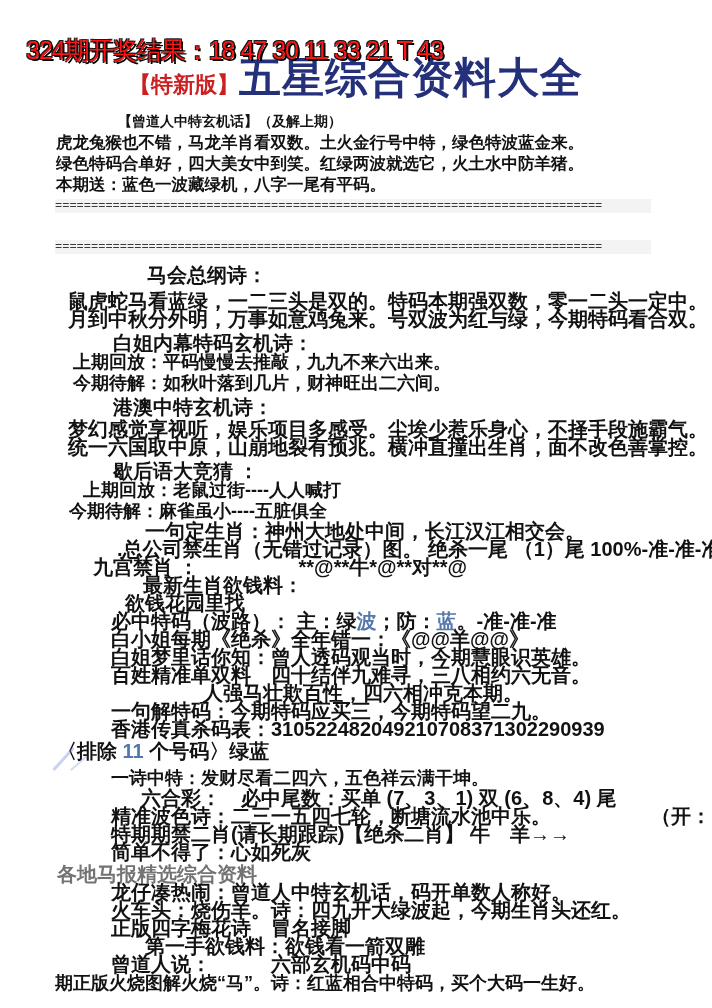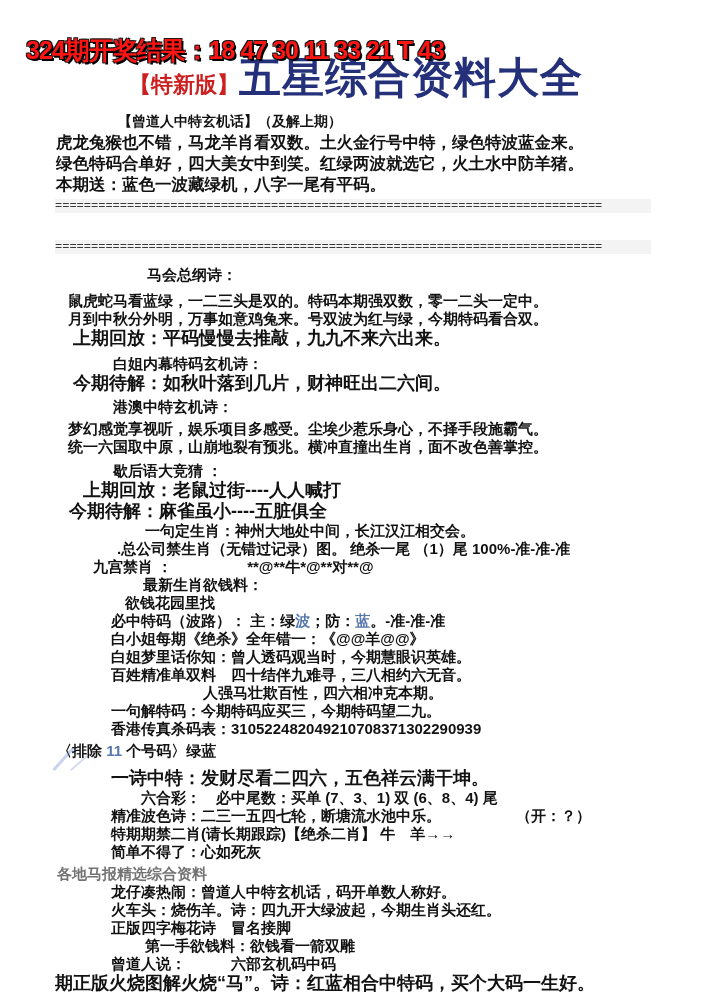--- a/index.html
+++ b/index.html
@@ -7,21 +7,21 @@
     position:relative;
     width:712px;height:1008px;
     background:#ffffff;
     overflow:hidden;
     font-family:"Liberation Sans", sans-serif;
     color:#121212;
   }
   
   .result-banner{
     position:absolute;left:26px;top:34px;
-    font-size:25px;font-weight:bold;letter-spacing:-1px;
+    font-size:25px;font-weight:normal;letter-spacing:-1px;
     color:#ff1414;
     text-shadow:2px 2px 0 #000,-1px -1px 0 #1a1a1a,1px -1px 0 #1a1a1a,-1px 1px 0 #1a1a1a;
     white-space:nowrap;z-index:5;
   }
   
   .title-row{
     padding-top:50px;
     text-align:center;
     display:flex;justify-content:center;align-items:baseline;
     white-space:nowrap;
@@ -48,21 +48,21 @@
     margin:4px 0 0 55px;width:596px;height:14px;
     font-family:"Liberation Mono", monospace;
     font-size:12px;line-height:14px;color:#3a3a3a;
     background:#f3f3f3;
     overflow:hidden;white-space:nowrap;
   }
   .sep-gap{height:23px;}
   
   .body-lines{padding-left:55px;padding-top:12px;}
   .line{
-    font-size:15px;font-weight:bold;line-height:18px;
+    font-size:20px;font-weight:bold;line-height:18px;
     white-space:nowrap;color:#121212;
   }
   .line.big{font-size:18px;line-height:21px;}
   .line.red{  }
   
   .watermark{
     position:absolute;left:62px;top:744px;
     width:3px;height:30px;
     background:rgba(100,130,205,0.35);
     transform:rotate(42deg);
@@ -93,22 +93,22 @@
   <div class="intro-line">本期送：蓝色一波藏绿机，八字一尾有平码。</div>
 
   <div class="separator">============================================================================</div>
   <div class="sep-gap"></div>
   <div class="separator">============================================================================</div>
 
   <div class="body-lines">
       <div class="line" style="padding-left: 92px;">马会总纲诗：</div>
       <div class="line" style="padding-left: 13px; margin-top: 8px;">鼠虎蛇马看蓝绿，一二三头是双的。特码本期强双数，零一二头一定中。</div>
       <div class="line" style="padding-left: 13px;">月到中秋分外明，万事如意鸡兔来。号双波为红与绿，今期特码看合双。</div>
+      <div class="line" style="padding-left: 58px; margin-top: 6px;">白姐内幕特码玄机诗：</div>
       <div class="line big" style="padding-left: 18px;">上期回放：平码慢慢去推敲，九九不来六出来。</div>
-      <div class="line" style="padding-left: 58px; margin-top: 6px;">白姐内幕特码玄机诗：</div>
       <div class="line big" style="padding-left: 18px;">今期待解：如秋叶落到几片，财神旺出二六间。</div>
       <div class="line" style="padding-left: 58px; margin-top: 4px;">港澳中特玄机诗：</div>
       <div class="line" style="padding-left: 13px; margin-top: 4px;">梦幻感觉享视听，娱乐项目多感受。尘埃少惹乐身心，不择手段施霸气。</div>
       <div class="line" style="padding-left: 13px;">统一六国取中原，山崩地裂有预兆。横冲直撞出生肖，面不改色善掌控。</div>
       <div class="line" style="padding-left: 58px; margin-top: 6px;">歇后语大竞猜 ：</div>
       <div class="line big" style="padding-left: 28px;">上期回放：老鼠过街----人人喊打</div>
       <div class="line big" style="padding-left: 14px;">今期待解：麻雀虽小----五脏俱全</div>
       <div class="line" style="padding-left: 90px;">一句定生肖：神州大地处中间，长江汉江相交会。</div>
       <div class="line" style="padding-left: 62px;">.总公司禁生肖（无错过记录）图。 绝杀一尾 （1）尾 100%-准-准-准</div>
       <div class="line" style="padding-left: 38px;">九宫禁肖 ：　　　　　**@**牛*@**对**@</div>

